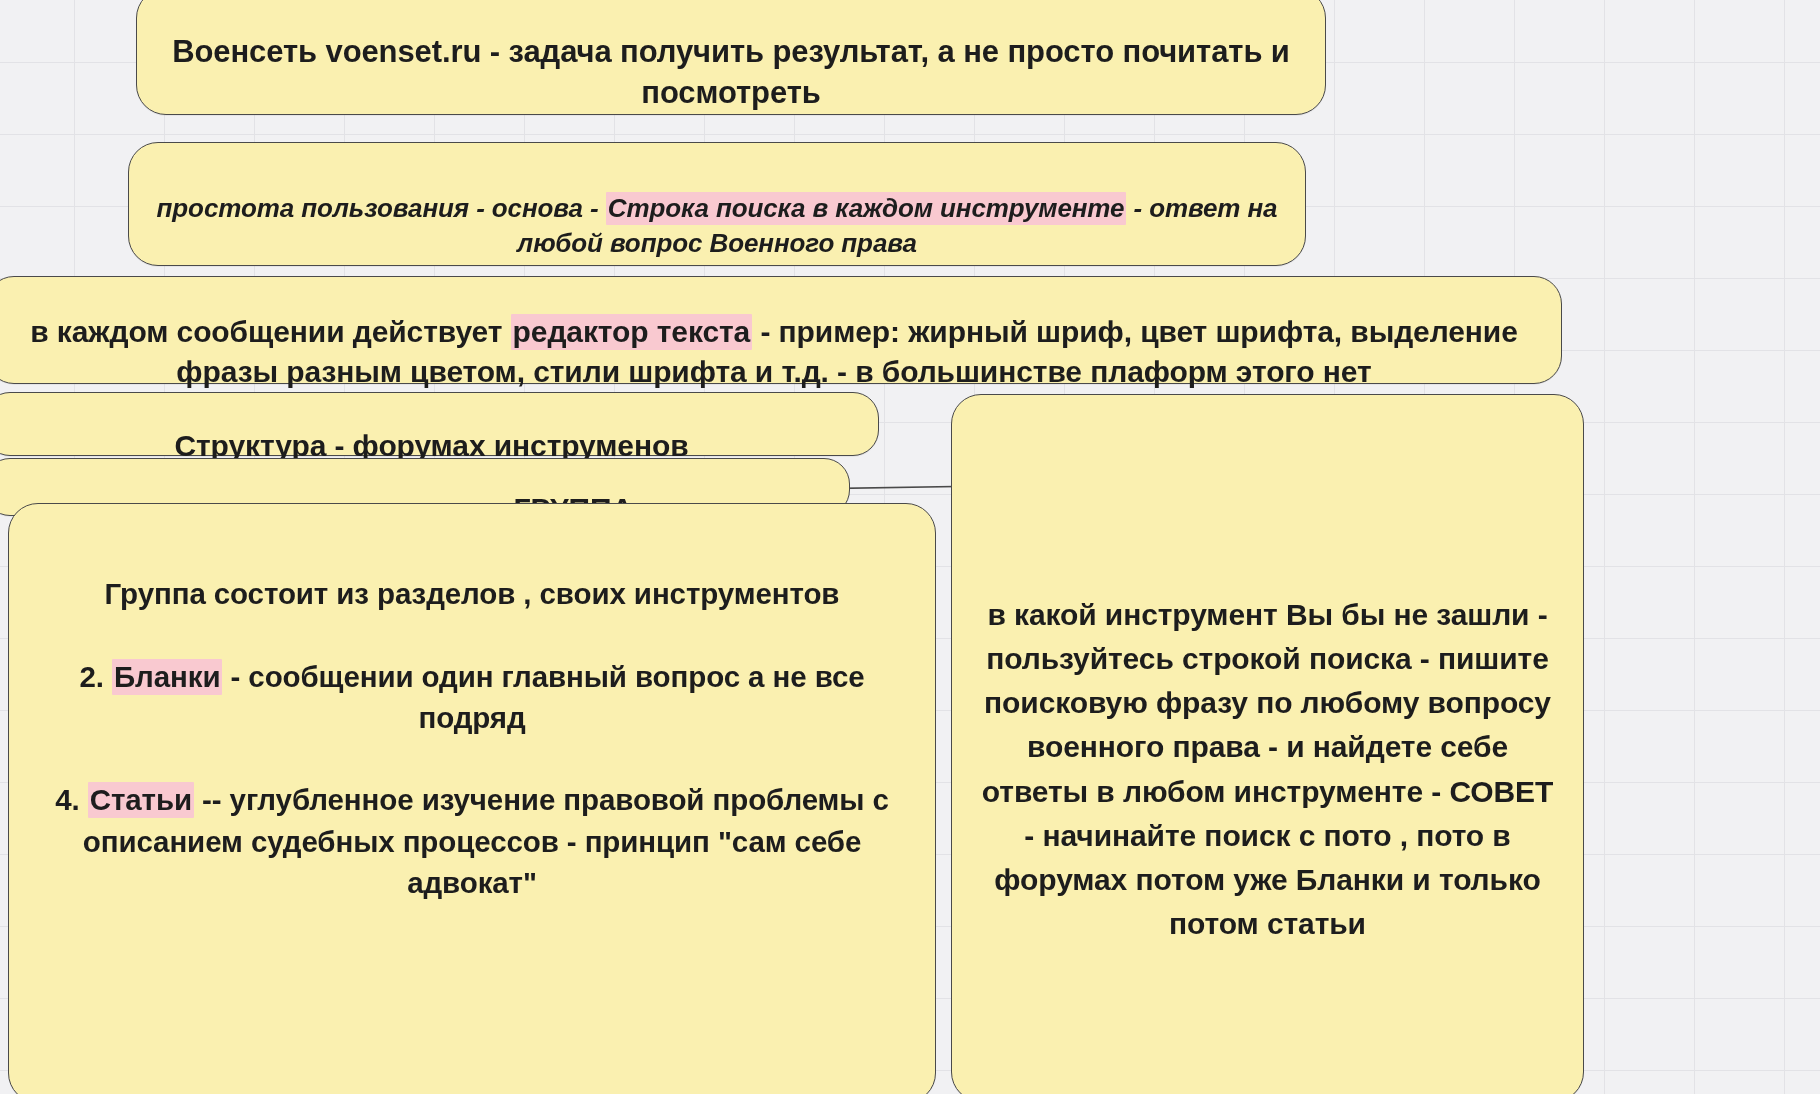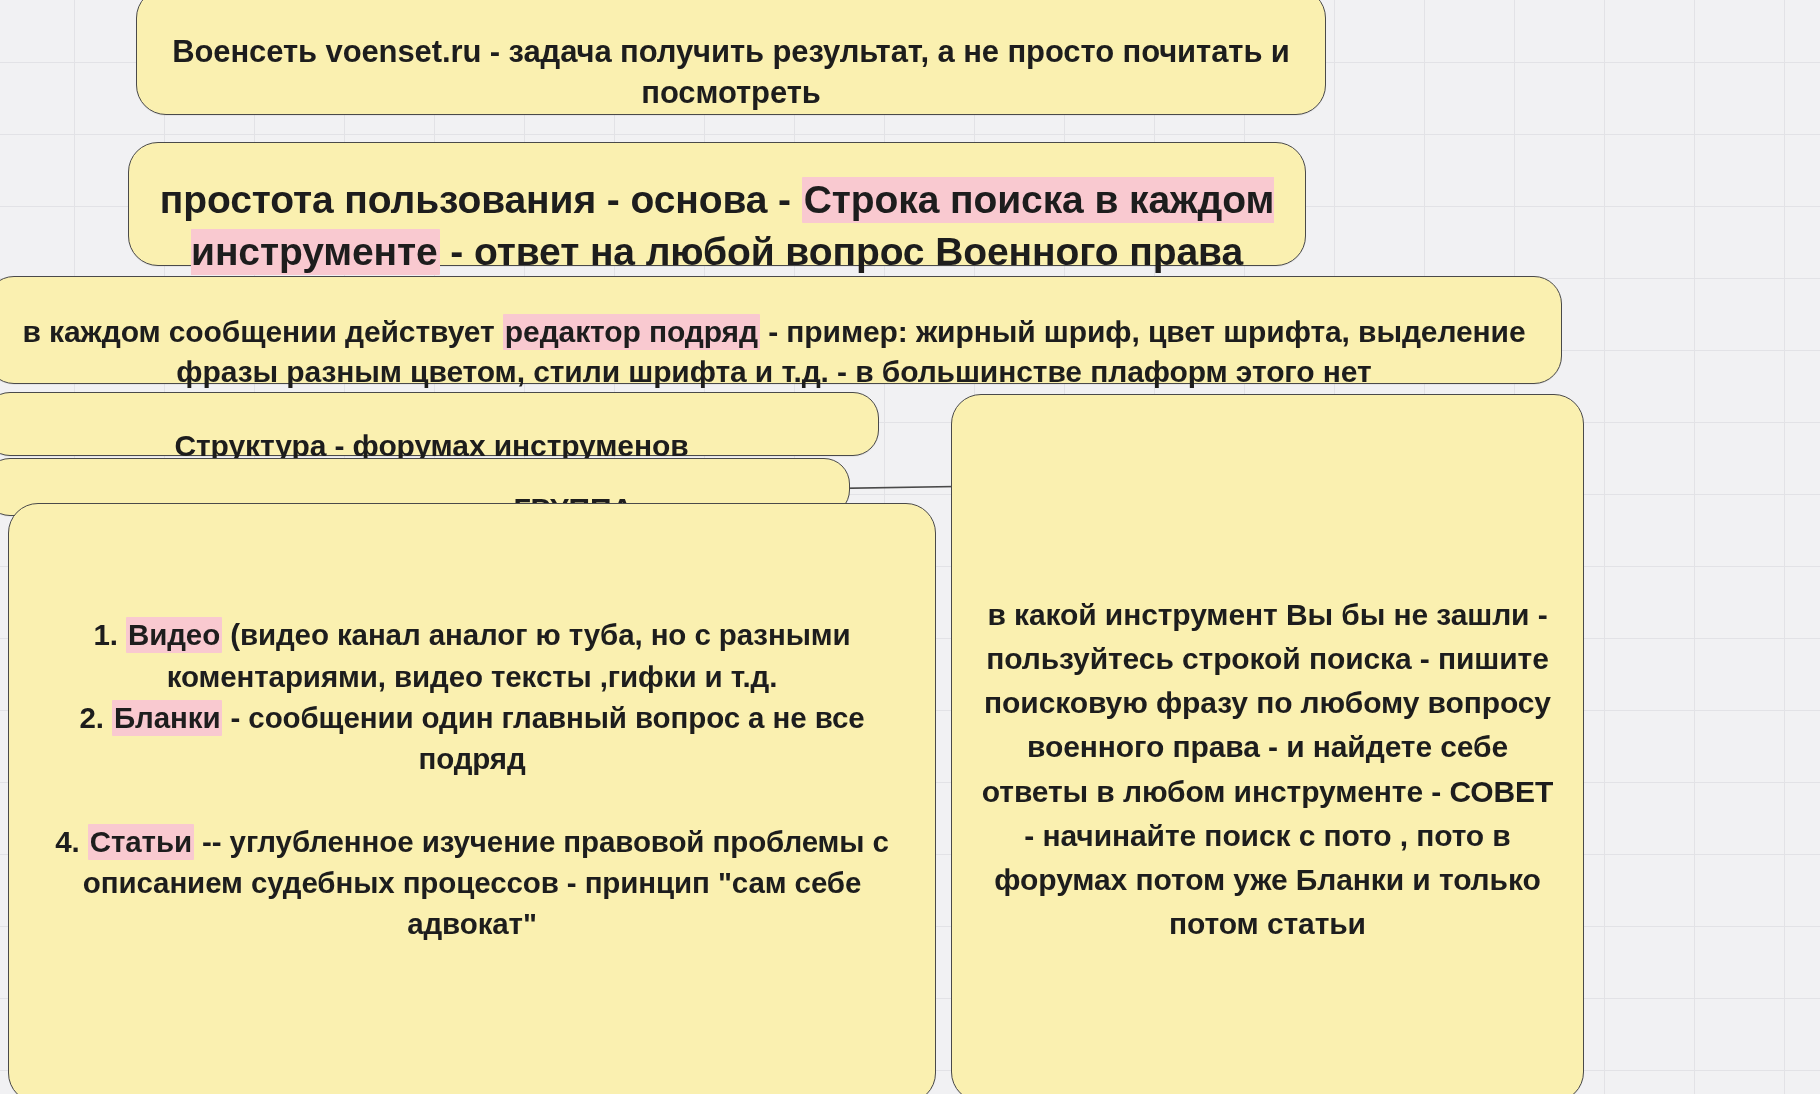--- a/index.html
+++ b/index.html
@@ -60,21 +60,22 @@
     left: 136px; top: -12px;
     width: 1190px; height: 127px;
     border-radius: 30px;
     font-size: 31px;
   }
 
   #card-simplicity {
     left: 128px; top: 142px;
     width: 1178px; height: 124px;
     border-radius: 30px;
-    font-size: 39px;
+    font-size: 26px;
+    font-style: italic;
   }
 
   #card-editor {
     left: -14px; top: 276px;
     width: 1576px; height: 108px;
     border-radius: 28px;
     font-size: 30px;
     padding: 6px 18px;
   }
 
@@ -130,35 +131,35 @@
 
   <div class="card" id="card-title">
     <span class="txt">Военсеть  voenset.ru - задача получить результат, а не просто почитать и посмотреть</span>
   </div>
 
   <div class="card" id="card-simplicity">
     <span class="txt"><span>простота пользования - основа - </span><mark class="hl">Строка поиска в каждом инструменте</mark><span> - ответ на любой вопрос Военного права</span></span>
   </div>
 
   <div class="card" id="card-editor">
-    <span class="txt"><span>в каждом сообщении  действует </span><mark class="hl">редактор подряд</mark><span> - пример: жирный шриф, цвет шрифта, выделение фразы разным цветом, стили шрифта и т.д. - в большинстве плаформ этого нет</span></span>
+    <span class="txt"><span>в каждом сообщении  действует </span><mark class="hl">редактор текста</mark><span> - пример: жирный шриф, цвет шрифта, выделение фразы разным цветом, стили шрифта и т.д. - в большинстве плаформ этого нет</span></span>
   </div>
 
   <div class="card" id="card-structure">
     <span class="txt">Структура - форумах инструменов</span>
   </div>
 
   <div class="card" id="card-group-tool">
     <span class="txt">вопросу инструмент ГРУППА</span>
   </div>
 
   <div class="card" id="card-group-detail">
     <span class="txt">
+      <span>Группа состоит из разделов , своих инструментов</span><br>
       <br>
-      <span><span>1.</span>&nbsp;<mark class="hl">Видео</mark><span> (видео канал аналог ю туба, но с разными коментариями, видео тексты ,гифки и т.д.</span></span><br>
       <span><span>2.</span>&nbsp;<mark class="hl">Бланки</mark><span> - сообщении один главный вопрос а не все подряд</span></span><br>
       <br>
       <span><span>4.</span>&nbsp;<mark class="hl">Статьи</mark><span> -- углубленное изучение правовой проблемы с описанием судебных процессов - принцип "сам себе адвокат"</span></span>
     </span>
   </div>
 
   <div class="card" id="card-advice">
     <span class="txt">в какой инструмент Вы бы не зашли - пользуйтесь строкой поиска - пишите поисковую фразу по любому вопросу военного права - и найдете себе ответы в любом инструменте - СОВЕТ - начинайте поиск с пото , пото в форумах потом уже Бланки и только потом статьи</span>
   </div>
 

